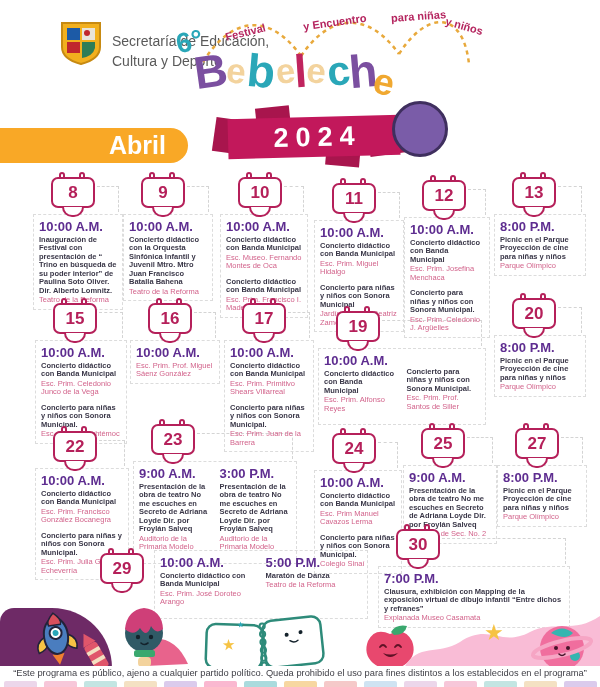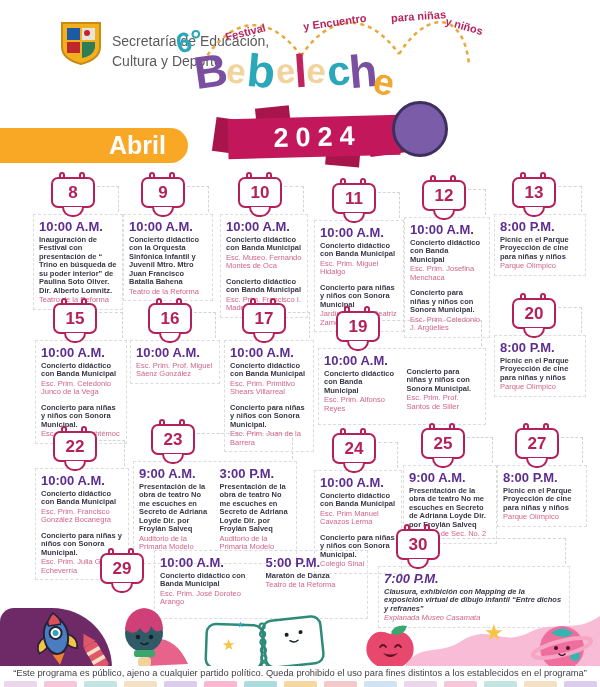--- a/index.html
+++ b/index.html
@@ -442,21 +442,21 @@
         </div>
       </div>
       <div class="cal-cell" style="left: 378px; top: 524px; width: 192px;">
         <div class="cal-icon" style="left: 18px;">
           <span class="ring r1"></span>
           <span class="ring r2"></span>
           <span class="body">30</span>
           <span class="curl"></span>
         </div>
         <div class="connector" style="left: 64px; width: 124px;"></div>
-        <div class="evbox" style="left: 0px; top: 42px; width: 100%; font-style: italic;">
+        <div class="evbox" style="left: 0px; top: 42px; width: 100%;">
           <div class="ev">
             <div class="time">7:00 P.M.</div>
             <div class="title">Clausura, exhibición con Mapping de la exposición virtual de dibujo infantil “Entre dichos y refranes”</div>
             <div class="venue">Explanada Museo Casamata</div>
           </div>
         </div>
       </div>
     </div>
 
   <div class="blob">

